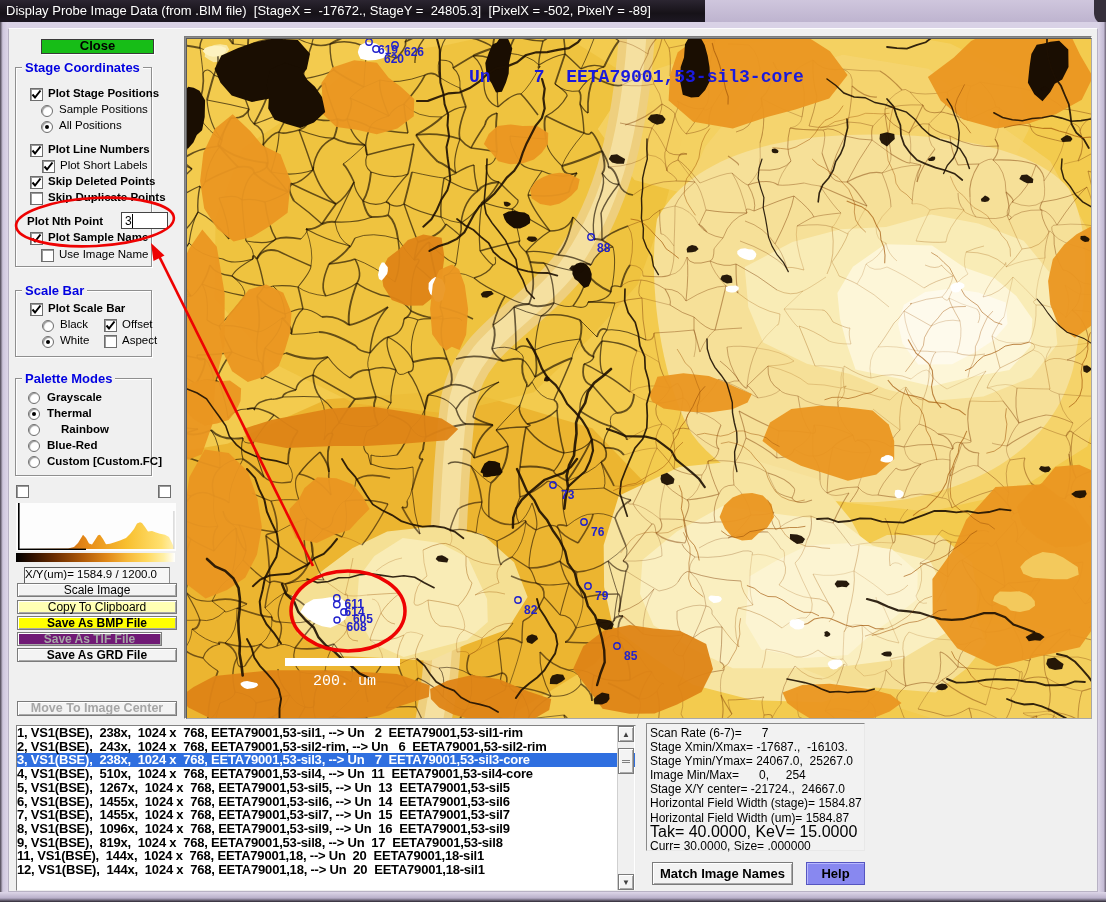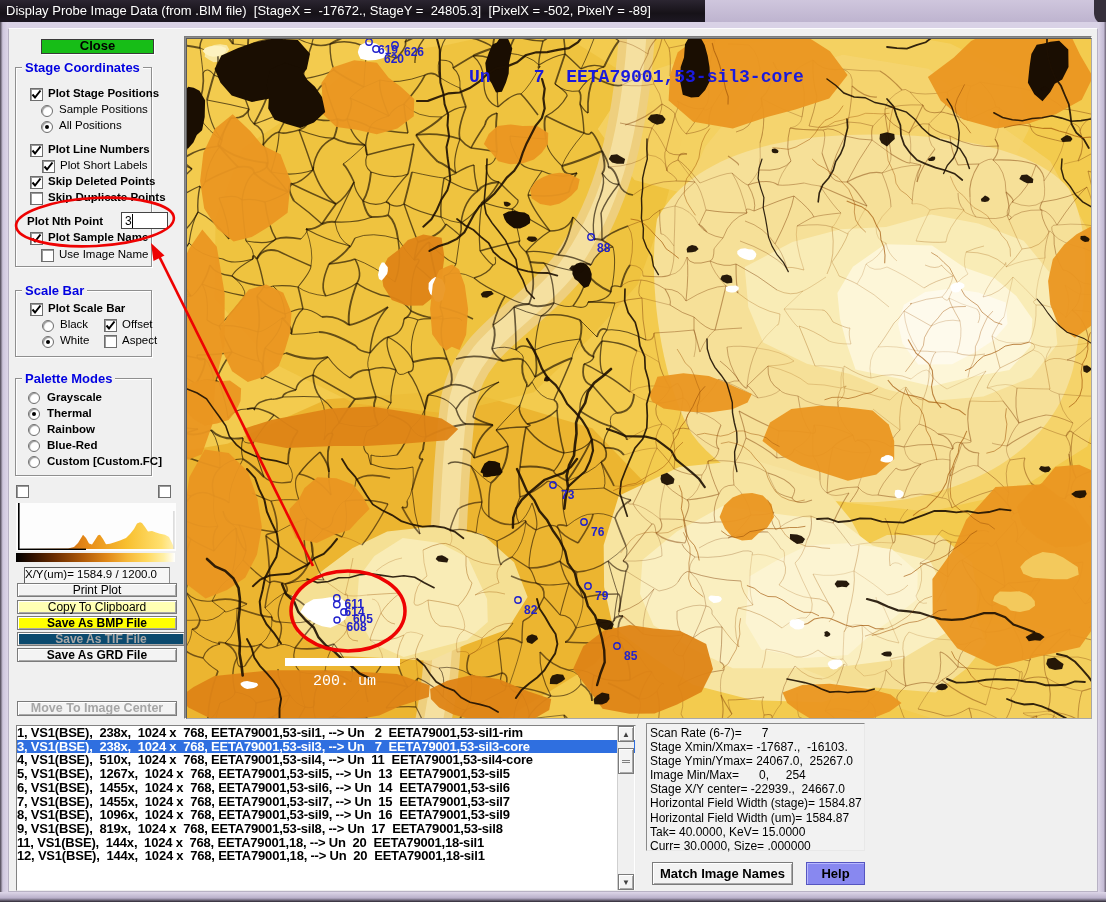--- a/index.html
+++ b/index.html
@@ -107,21 +107,21 @@
 <div class="abs ln" style="left:60px;top:334px">White</div>
 <div class="abs cb" style="left:104px;top:335px"></div>
 <div class="abs ln" style="left:122px;top:334px">Aspect</div>
 <div class="abs rad" style="left:28px;top:392px"></div>
 <div class="abs lb" style="left:47px;top:391px">Grayscale</div>
 <div class="abs rad" style="left:28px;top:408px">
       <div class="rdot"></div>
     </div>
 <div class="abs lb" style="left:47px;top:407px">Thermal</div>
 <div class="abs rad" style="left:28px;top:424px"></div>
-<div class="abs lb" style="left:47px;top:423px">Rainbow</div>
+<div class="abs lb" style="left:61px;top:423px">Rainbow</div>
 <div class="abs rad" style="left:28px;top:440px"></div>
 <div class="abs lb" style="left:47px;top:439px">Blue-Red</div>
 <div class="abs rad" style="left:28px;top:456px"></div>
 <div class="abs lb" style="left:47px;top:455px">Custom [Custom.FC]</div>
 <div class="abs cb" style="left:16px;top:485px"></div>
 <div class="abs cb" style="left:158px;top:485px"></div>
 <div class="abs" style="left:16px;top:503px;width:160px;height:48px;background:#fdfdfd">
 <svg width="160" height="48">
 <defs>
           <linearGradient id="hg" x1="0" y1="0" x2="1" y2="0">
@@ -133,24 +133,24 @@
             <stop offset="1" stop-color="#fff0b0"></stop>
 </linearGradient>
         </defs>
 <path d="M2,46 L52,45.4 L58,44 L62,40 L66,33.5 L67,31.8 L70,35 L73,40.5 L76,41.5 L79,37 L82,32.2 L84,31.8 L87,36 L90,41.2 L94,40.8 L98,39.5 L104,37.5 L110,35 L114,31 L118,26 L121,20.5 L124,19.3 L126,20 L129,24 L132,28.5 L136,28 L140,29.5 L144,30.8 L149,31.8 L153,34 L156,40 L158,44.5 L158,46 Z" fill="url(#hg)"></path>
 <rect x="2" y="0" width="1.6" height="46.5" fill="#000"></rect>
 <rect x="2" y="45.6" width="68" height="1.4" fill="#000"></rect>
 <rect x="157.3" y="8" width="1.2" height="38" fill="#cfcfcf"></rect>
 </svg></div>
 <div class="abs" style="left:16px;top:553px;width:159px;height:9px;background:linear-gradient(90deg,#000 0%,#2e1000 10%,#6e2e00 25%,#b05a08 42%,#e08818 57%,#f6b83a 70%,#ffd85e 82%,#fff0a8 93%,#fff 100%)"></div>
 <div class="abs" style="left:24px;top:567px;width:146px;height:24px;background:#f6f6f6;border:1px solid #909090;border-top-color:#5a5a5a;border-left-color:#5a5a5a;font-size:11.5px;line-height:12px;white-space:pre">X/Y(um)= 1584.9 / 1200.0</div>
-<div class="abs btn" style="left:17px;top:583px;width:160px;height:14px;background:#f3f3f3;color:#000;font-size:12px;line-height:12px">Print Plot</div>
+<div class="abs btn" style="left:17px;top:583px;width:160px;height:14px;background:#f3f3f3;color:#000;font-size:12px;line-height:12px">Scale Image</div>
 <div class="abs btn" style="left:17px;top:600px;width:160px;height:14px;background:#ffffb4;color:#000;font-size:12px;line-height:12px">Copy To Clipboard</div>
 <div class="abs btn" style="left:17px;top:616px;width:160px;height:14px;background:#ffff00;font-weight:bold;color:#000;font-size:12px;line-height:12px">Save As BMP File</div>
-<div class="abs btn" style="left:17px;top:632px;width:168px;height:14px;background:#0c4a6e;font-weight:bold;color:#a6a6a6;font-size:12px;line-height:12px">Save As TIF File</div>
+<div class="abs btn" style="left:17px;top:632px;width:145px;height:14px;background:#701a75;font-weight:bold;color:#a6a6a6;font-size:12px;line-height:12px">Save As TIF File</div>
 <div class="abs btn" style="left:17px;top:648px;width:160px;height:14px;background:#f3f3f3;font-weight:bold;color:#000;font-size:12px;line-height:12px">Save As GRD File</div>
 <div class="abs btn" style="left:17px;top:701px;width:160px;height:15px;background:#f3f3f3;font-weight:bold;color:#a6a6a6;font-size:12.5px;line-height:13px">Move To Image Center</div>
 <div class="abs imgfrm">
       <div class="imgfrm2">
         <div id="rockimg">
 <svg width="904" height="679" viewBox="0 0 904 679" style="position:absolute;left:0;top:0">
 <rect width="904" height="679" fill="#f3cb4e"></rect>
 <polygon points="465.6,555.0 408.2,624.4 328.9,673.1 254.1,727.2 140.0,759.9 6.8,755.9 -91.4,699.6 -169.4,635.1 -182.2,555.0 -163.9,476.3 -70.3,423.6 40.4,404.7 140.0,360.2 275.3,350.9 405.3,389.2 480.1,467.0" fill="#eab22c" opacity="0.85"></polygon>
 <polygon points="474.5,180.0 450.8,245.3 403.6,298.6 346.9,353.3 260.0,374.6 167.6,364.4 85.8,323.9 27.8,259.5 28.5,180.0 55.2,109.9 120.8,65.0 178.3,17.1 260.0,6.0 358.0,-15.5 436.8,33.9 495.6,99.4" fill="#eec13c" opacity="0.8"></polygon>
 <polygon points="842.0,90.0 818.5,137.3 761.1,173.5 681.0,188.9 599.5,187.5 532.4,164.2 447.5,141.0 410.8,90.0 444.7,38.3 526.3,11.6 601.2,-3.5 681.4,-9.9 763.7,4.7 831.4,39.3" fill="#f4d164" opacity="0.9"></polygon>
@@ -2020,20 +2020,21 @@
       </div>
     </div>
 <svg class="abs" width="1106" height="902" style="left:0;top:0;pointer-events:none">
 <ellipse cx="95" cy="222" rx="79" ry="24" fill="none" stroke="#ee0202" stroke-width="2.6" transform="rotate(-3 95 222)"></ellipse>
 <ellipse cx="348" cy="611" rx="57" ry="40" fill="none" stroke="#ee0202" stroke-width="3.5"></ellipse>
 <line x1="157" y1="252" x2="313" y2="566" stroke="#ee0202" stroke-width="2.6"></line>
 <polygon points="151,243 153.5,261 164.5,255.5" fill="#ee0202"></polygon>
 </svg>
 <div class="abs" style="left:16px;top:725px;width:620px;height:166px;background:#fff;border:1.5px solid #828282;border-right-color:#eee;border-bottom-color:#eee">
 <div class="lrow" style="">1, VS1(BSE),  238x,  1024 x  768, EETA79001,53-sil1, --&gt; Un   2  EETA79001,53-sil1-rim</div>
+<div class="lrow" style="">2, VS1(BSE),  243x,  1024 x  768, EETA79001,53-sil2-rim, --&gt; Un   6  EETA79001,53-sil2-rim</div>
 <div class="lrow" style="background:#2f6fe0;color:#fff;">3, VS1(BSE),  238x,  1024 x  768, EETA79001,53-sil3, --&gt; Un   7  EETA79001,53-sil3-core</div>
 <div class="lrow" style="">4, VS1(BSE),  510x,  1024 x  768, EETA79001,53-sil4, --&gt; Un  11  EETA79001,53-sil4-core</div>
 <div class="lrow" style="">5, VS1(BSE),  1267x,  1024 x  768, EETA79001,53-sil5, --&gt; Un  13  EETA79001,53-sil5</div>
 <div class="lrow" style="">6, VS1(BSE),  1455x,  1024 x  768, EETA79001,53-sil6, --&gt; Un  14  EETA79001,53-sil6</div>
 <div class="lrow" style="">7, VS1(BSE),  1455x,  1024 x  768, EETA79001,53-sil7, --&gt; Un  15  EETA79001,53-sil7</div>
 <div class="lrow" style="">8, VS1(BSE),  1096x,  1024 x  768, EETA79001,53-sil9, --&gt; Un  16  EETA79001,53-sil9</div>
 <div class="lrow" style="">9, VS1(BSE),  819x,  1024 x  768, EETA79001,53-sil8, --&gt; Un  17  EETA79001,53-sil8</div>
 <div class="lrow" style="">11, VS1(BSE),  144x,  1024 x  768, EETA79001,18, --&gt; Un  20  EETA79001,18-sil1</div>
 <div class="lrow" style="">12, VS1(BSE),  144x,  1024 x  768, EETA79001,18, --&gt; Un  20  EETA79001,18-sil1</div>
 </div>
@@ -2042,20 +2043,20 @@
 <div class="abs btn" style="left:0;top:148px;width:16px;height:16px;font-size:8px;line-height:15px;color:#404040">▼</div>
 <div class="abs btn" style="left:0;top:22px;width:16px;height:26px">
         <div style="margin-top:11px;border-top:1px solid #808080;border-bottom:1px solid #808080;height:3px;width:8px;margin-left:3px;border-style:solid none;"></div>
       </div>
 </div>
 <div class="abs" style="left:646px;top:723px;width:219px;height:128px;background:#f2f2f2;border:1px solid #8a8a8a;border-right-color:#e8e8e8;border-bottom-color:#e8e8e8;padding:2px 0 0 3px">
 <div style="font-size:12px;line-height:14.1px;white-space:pre">Scan Rate (6-7)=      7</div>
 <div style="font-size:12px;line-height:14.1px;white-space:pre">Stage Xmin/Xmax= -17687.,  -16103.</div>
 <div style="font-size:12px;line-height:14.1px;white-space:pre">Stage Ymin/Ymax= 24067.0,  25267.0</div>
 <div style="font-size:12px;line-height:14.1px;white-space:pre">Image Min/Max=      0,     254</div>
-<div style="font-size:12px;line-height:14.1px;white-space:pre">Stage X/Y center= -22939.,  24667.0</div>
+<div style="font-size:12px;line-height:14.1px;white-space:pre">Stage X/Y center= -21724.,  24667.0</div>
 <div style="font-size:12px;line-height:14.1px;white-space:pre">Horizontal Field Width (stage)= 1584.87</div>
 <div style="font-size:12px;line-height:14.1px;white-space:pre">Horizontal Field Width (um)= 1584.87</div>
-<div style="font-size:12px;line-height:14.1px;white-space:pre">Tak= 40.0000, KeV= 15.0000</div>
+<div style="font-size:16px;line-height:14.1px;white-space:pre">Tak= 40.0000, KeV= 15.0000</div>
 <div style="font-size:12px;line-height:14.1px;white-space:pre">Curr= 30.0000, Size= .000000</div>
 </div>
 <div class="abs" style="left:652px;top:862px;width:141px;height:23px;background:#f3f3f3;border:1px solid #7b7b7b;box-shadow:inset 1px 1px 0 #fff,inset -1px -1px 0 #a9a9a9;font-weight:bold;font-size:13px;text-align:center;line-height:21px">Match Image Names</div>
 <div class="abs" style="left:806px;top:862px;width:59px;height:23px;background:#8888f0;border:1px solid #5555c0;box-shadow:inset 1px 1px 0 #b8b8ff;font-weight:bold;font-size:13px;text-align:center;line-height:21px">Help</div>
 </div>
 </body></html>

